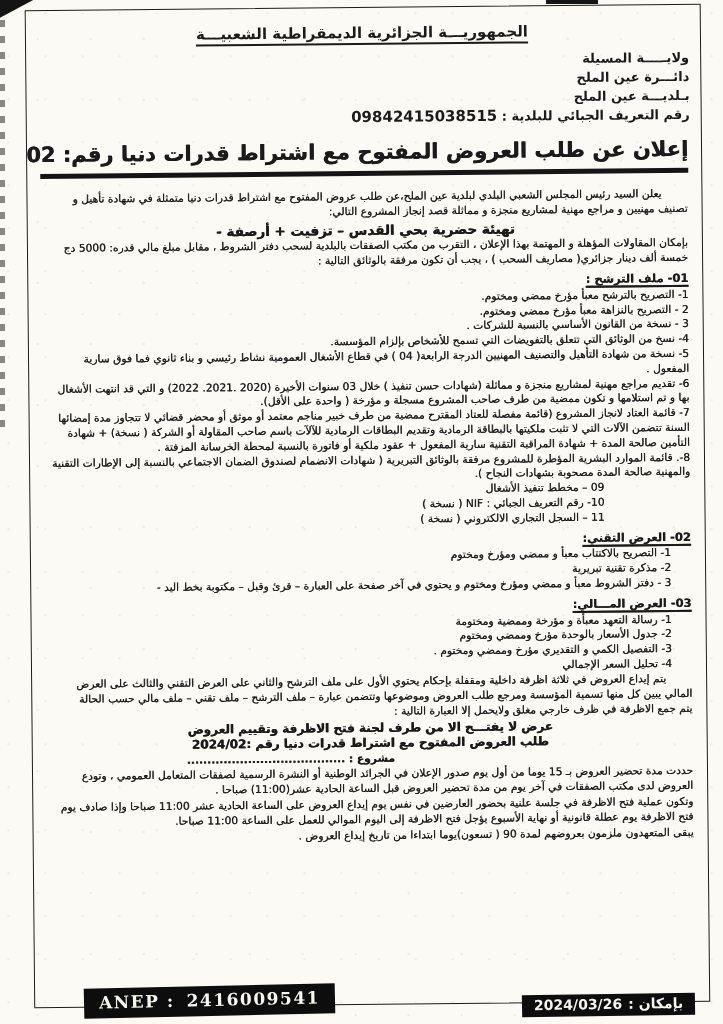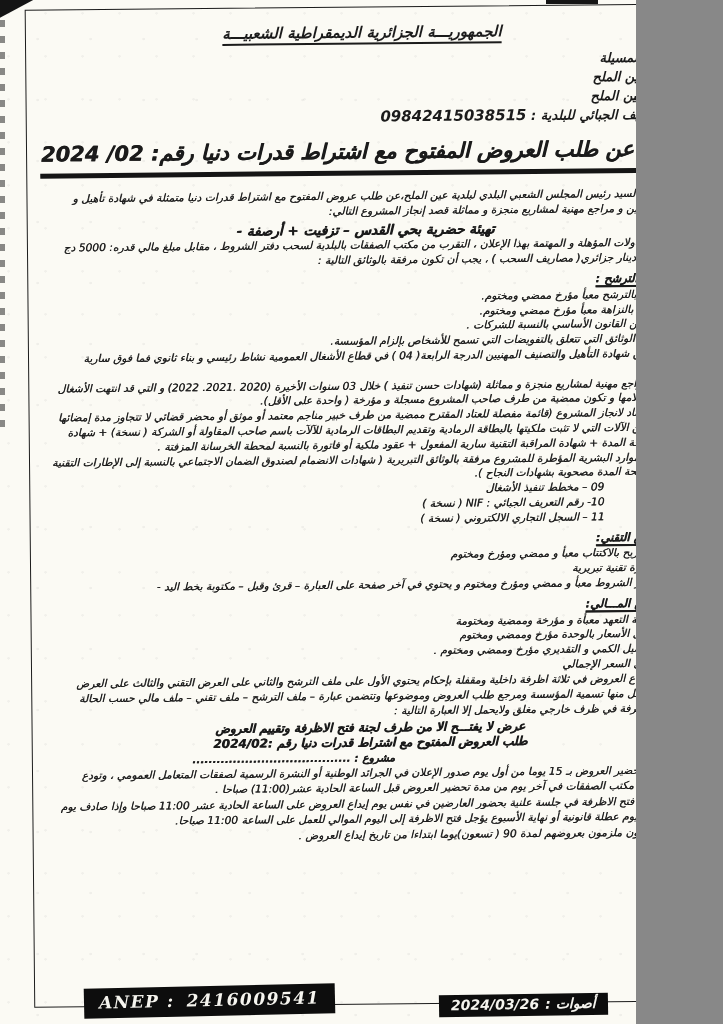--- a/index.html
+++ b/index.html
@@ -1,25 +1,24 @@
 <!DOCTYPE html>
 <html lang="ar"><head>
 <meta charset="utf-8">
 <style>
   html,body{margin:0;padding:0;background:#888;}
   .sheet{
-    position:relative;width:636px;height:1024px;overflow:hidden;
+    position:relative;width:723px;height:1024px;overflow:hidden;
     background:
       radial-gradient(circle at 23% 31%, rgba(60,60,60,.05) 0 1px, transparent 1.6px),
       radial-gradient(circle at 71% 64%, rgba(60,60,60,.06) 0 1px, transparent 1.6px),
       #fbfaf4;
     background-size:37px 43px, 53px 61px, auto;
     color:#1b1b1b;
     font-family:"DejaVu Sans", sans-serif;
-    font-style:italic;
   }
   .tilt{position:absolute;inset:0;transform:rotate(-0.55deg);transform-origin:50% 55%;}
   .frame{
     position:absolute;left:30px;top:7px;width:676px;height:998px;
     border:1.7px solid #1c1c1c;box-sizing:border-box;
     padding:8px 11px 0 9px;overflow:hidden;
   }
   
   .edge-strip{position:absolute;left:0;top:4px;width:5px;height:430px;
     background:repeating-linear-gradient(180deg,#2b2b2b 0 7px,transparent 7px 16px);opacity:.55;}
@@ -146,16 +145,16 @@
 
       </div>
     </div>
   </div>
 
   <div class="anep">
     <span class="lbl">ANEP :</span><span>2416009541</span>
   </div>
 
   <div class="stamp">
-    <span>أصوات :</span><span class="val">2024/03/26</span>
+    <span>بإمكان :</span><span class="val">2024/03/26</span>
   </div>
 
 </div>
 
 </body></html>

